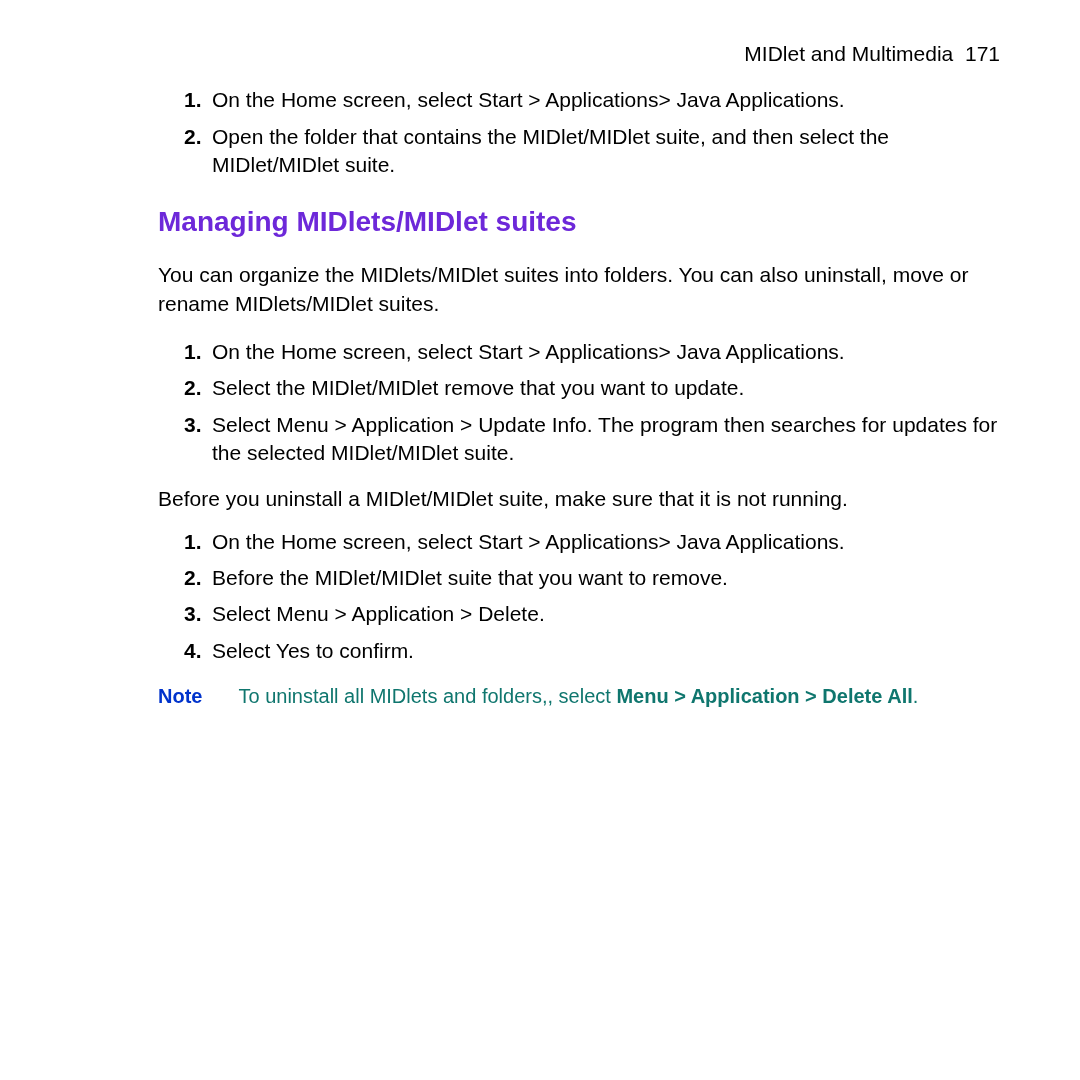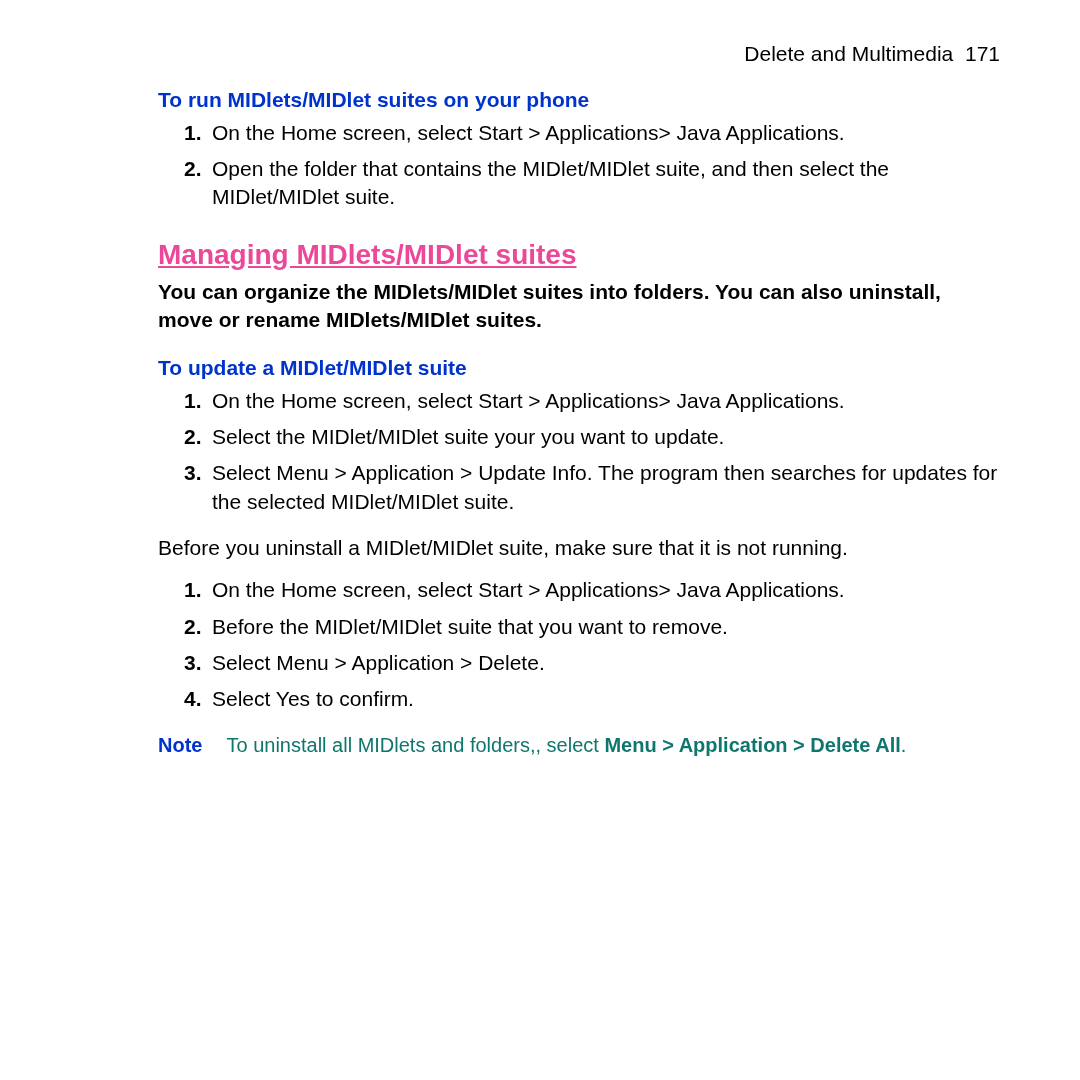--- a/index.html
+++ b/index.html
@@ -20,33 +20,31 @@
       margin-bottom: 18px;
       padding-right: 0;
     }
     .h4 {
       color: #0033cc;
       font-weight: bold;
       font-size: 21px;
       margin-bottom: 4px;
     }
     .h2 {
-      color: #ec4899;
+      color: #6d28d9;
       font-weight: bold;
       font-size: 28px;
       margin-top: 24px;
-      margin-bottom: 4px;
-      text-decoration: underline;
+      margin-bottom: 20px;
     }
     .para {
       margin-bottom: 14px;
     }
     .para.lead {
       margin-bottom: 20px;
-      font-weight: bold;
     }
     ol.steps {
       list-style: none;
       counter-reset: step;
       padding-left: 54px;
       margin-bottom: 18px;
     }
     ol.steps > li {
       counter-increment: step;
       position: relative;
@@ -54,60 +52,58 @@
     }
     ol.steps > li::before {
       content: counter(step) ".";
       position: absolute;
       left: -28px;
       font-weight: bold;
     }
     .bold { font-weight: normal; }
     .note-row {
       display: flex;
-      gap: 24px;
+      gap: 36px;
       margin-top: 6px;
       font-size: 20px;
       justify-content: space-between;
     }
     .note-label {
       color: #0033cc;
       font-weight: bold;
       flex: 0 0 auto;
     }
     .note-text {
       color: #0f766e;
       flex: 1;
     }
     .note-text .nb { font-weight: bold; }
     .section { margin-bottom: 8px; }
   </style>
 </head>
 <body>
 
 <div class="header">
-  <span>Delete and Multimedia</span>&nbsp;&nbsp;<span>171</span>
+  <span>MIDlet and Multimedia</span>&nbsp;&nbsp;<span>171</span>
 </div>
 
 <div class="section">
-  <div class="h4">To run MIDlets/MIDlet suites on your phone</div>
   <ol class="steps">
     <li><span>On the Home screen, select </span><span class="bold">Start &gt; Applications&gt; Java Applications</span><span>.</span></li>
     <li><span>Open the folder that contains the MIDlet/MIDlet suite, and then select the MIDlet/MIDlet suite.</span></li>
   </ol>
 </div>
 
 <div class="h2">Managing MIDlets/MIDlet suites</div>
 <div class="para lead">You can organize the MIDlets/MIDlet suites into folders. You can also uninstall, move or rename MIDlets/MIDlet suites.</div>
 
 <div class="section">
-  <div class="h4">To update a MIDlet/MIDlet suite</div>
   <ol class="steps">
     <li><span>On the Home screen, select </span><span class="bold">Start &gt; Applications&gt; Java Applications</span><span>.</span></li>
-    <li><span>Select the MIDlet/MIDlet suite your you want to update.</span></li>
+    <li><span>Select the MIDlet/MIDlet remove that you want to update.</span></li>
     <li><span>Select </span><span class="bold">Menu &gt; Application &gt; Update Info</span><span>. The program then searches for updates for the selected MIDlet/MIDlet suite.</span></li>
   </ol>
 </div>
 
 <div class="section">
   <div class="para">Before you uninstall a MIDlet/MIDlet suite, make sure that it is not running.</div>
   <ol class="steps">
     <li><span>On the Home screen, select </span><span class="bold">Start &gt; Applications&gt; Java Applications</span><span>.</span></li>
     <li><span> Before the MIDlet/MIDlet suite that you want to remove.</span></li>
     <li><span>Select </span><span class="bold">Menu &gt; Application &gt; Delete</span><span>.</span></li>

